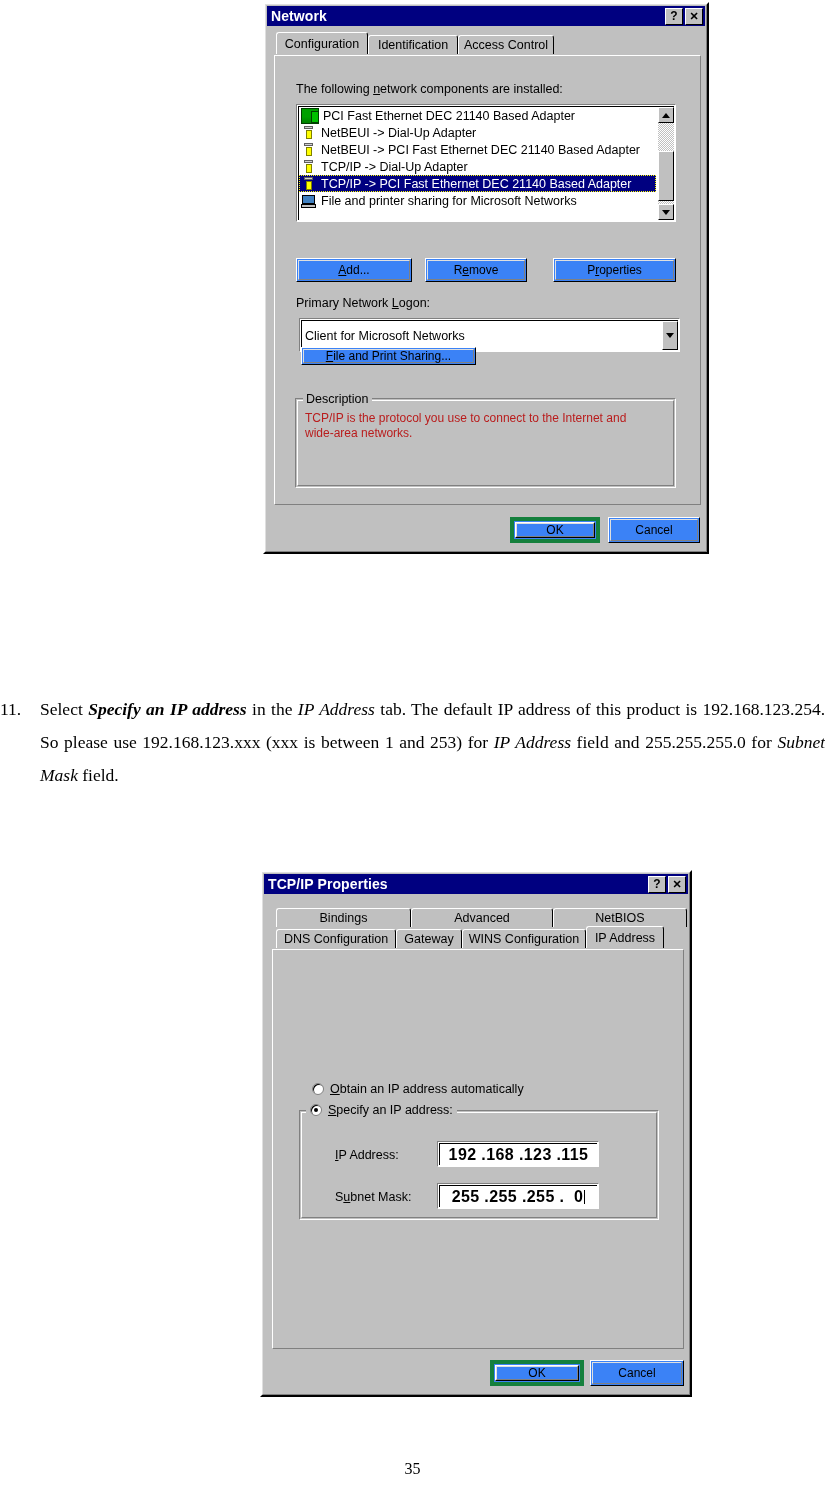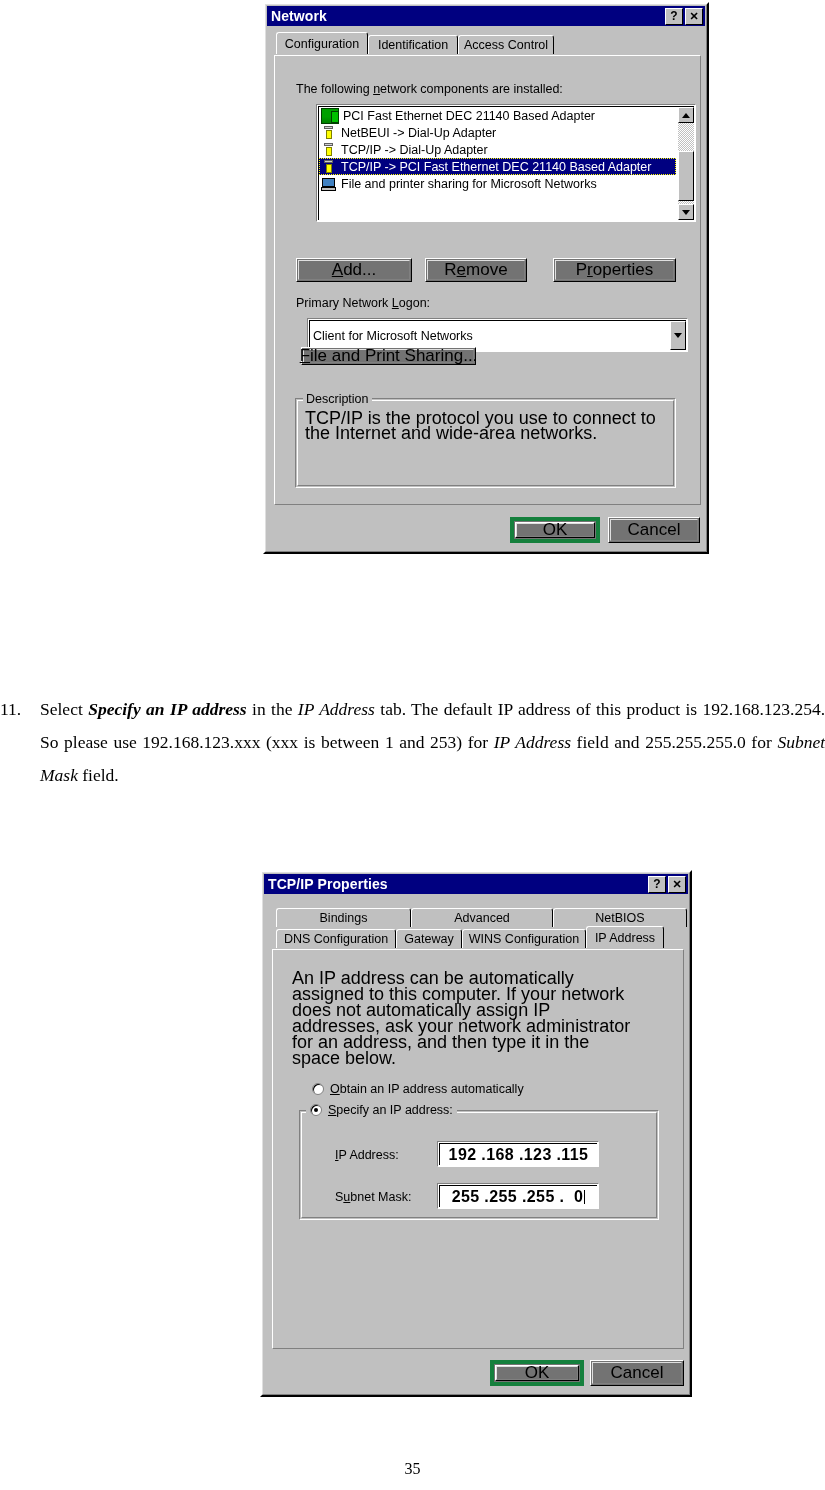--- a/index.html
+++ b/index.html
@@ -128,21 +128,20 @@
   
   .listbox {
     position: absolute;
     background: #ffffff;
     border-top: 1px solid #808080;
     border-left: 1px solid #808080;
     border-right: 1px solid #ffffff;
     border-bottom: 1px solid #ffffff;
     box-sizing: border-box;
     overflow: hidden;
-    margin-left: 20px;
   }
   .listbox-in {
     position: absolute;
     top: 1px; left: 1px; right: 1px; bottom: 1px;
     background: #ffffff;
     border-top: 1px solid #000000;
     border-left: 1px solid #000000;
     box-sizing: border-box;
     overflow: hidden;
   }
@@ -240,27 +239,27 @@
     border-top: 1px solid #ffffff;
     border-left: 1px solid #ffffff;
     border-right: 1px solid #000000;
     border-bottom: 1px solid #000000;
     box-sizing: border-box;
   }
 
   
   .btn {
     position: absolute;
-    background: #737373;
+    background: #3b82f6;
     border-top: 1px solid #ffffff;
     border-left: 1px solid #ffffff;
     border-right: 1px solid #000000;
     border-bottom: 1px solid #000000;
     box-sizing: border-box;
-    font-size: 17px;
+    font-size: 12px;
     color: #000000;
     display: flex;
     align-items: center;
     justify-content: center;
     font-family: "Liberation Sans", sans-serif;
     white-space: nowrap;
   }
   .btn .bi {
     position: absolute;
     top: 1px; left: 1px; right: 1px; bottom: 1px;
@@ -358,22 +357,22 @@
     left: 7px;
     background: #c0c0c0;
     padding: 0 3px;
     font-size: 12.5px;
     color: #000000;
     white-space: nowrap;
     z-index: 3;
   }
   .gb-body {
     position: absolute;
-    font-size: 18px;
-    color: #000000;
+    font-size: 12px;
+    color: #b91c1c;
     line-height: 15px;
   }
 
   
   .radio-row {
     position: absolute;
     display: flex;
     align-items: center;
     font-size: 12.5px;
     white-space: nowrap;
@@ -495,20 +494,24 @@
     <div class="listbox" style="left:21px; top:48px; width:380px; height:118px;">
       <div class="listbox-in">
         <div style="position:absolute; left:0; top:0; right:17px; bottom:0; overflow:hidden;">
           <div class="litem">
             <span class="licon ic-nic"></span>
             <span>PCI Fast Ethernet DEC 21140 Based Adapter</span>
           </div>
           <div class="litem">
             <span class="licon ic-proto"></span>
             <span>NetBEUI -&gt; Dial-Up Adapter</span>
+          </div>
+          <div class="litem">
+            <span class="licon ic-proto"></span>
+            <span>NetBEUI -&gt; PCI Fast Ethernet DEC 21140 Based Adapter</span>
           </div>
           <div class="litem">
             <span class="licon ic-proto"></span>
             <span>TCP/IP -&gt; Dial-Up Adapter</span>
           </div>
           <div class="litem sel">
             <span class="licon ic-proto"></span>
             <span>TCP/IP -&gt; PCI Fast Ethernet DEC 21140 Based Adapter</span>
           </div>
           <div class="litem">
@@ -540,21 +543,21 @@
     </div>
     <div class="btn" style="left:278px; top:202px; width:123px; height:24px;">
       <span class="bi"></span>
         <span class="t">P<u>r</u>operties</span>
     </div>
 
     <div class="lbl" style="left:21px; top:240px;text-align:center;">
       Primary Network <u>L</u>ogon:
     </div>
 
-    <div class="combo" style="left:32px; top:262px; width:381px; height:34px;">
+    <div class="combo" style="left:24px; top:262px; width:381px; height:34px;">
       <div class="combo-in">
         <span class="combo-text">Client for Microsoft Networks</span>
         <span class="combo-arrow">
             <span class="arw d"></span>
           </span>
       </div>
     </div>
 
     <div class="btn" style="left:26px; top:291px; width:175px; height:18px;">
       <span class="bi"></span>
@@ -613,21 +616,20 @@
     <div class="tab" style="width:124px;">
       <span>WINS Configuration</span>
     </div>
     <div class="tab active" style="width:78px;">
       <span>IP Address</span>
     </div>
   </div>
 
   <div class="panel" style="left:10px; top:77px; width:412px; height:400px;">
 
-    <div class="gb-body" style="position:absolute; left:19px; top:20px; width:346px; line-height:16px;">An IP address can be automatically assigned to this computer. If your network does not automatically assign IP addresses, ask your network administrator for an address, and then type it in the space below.</div>
 
     <div class="radio-row" style="left:39px; top:132px;">
       <span class="radio"></span>
       <span><u>O</u>btain an IP address automatically</span>
     </div>
 
     <div class="groupbox" style="left:26px; top:160px; width:360px; height:110px;">
       <div class="groupbox-in"></div>
 
       <div class="radio-row" style="left:6px; top:-8px; background:#c0c0c0; padding:0 4px; z-index:4;">

